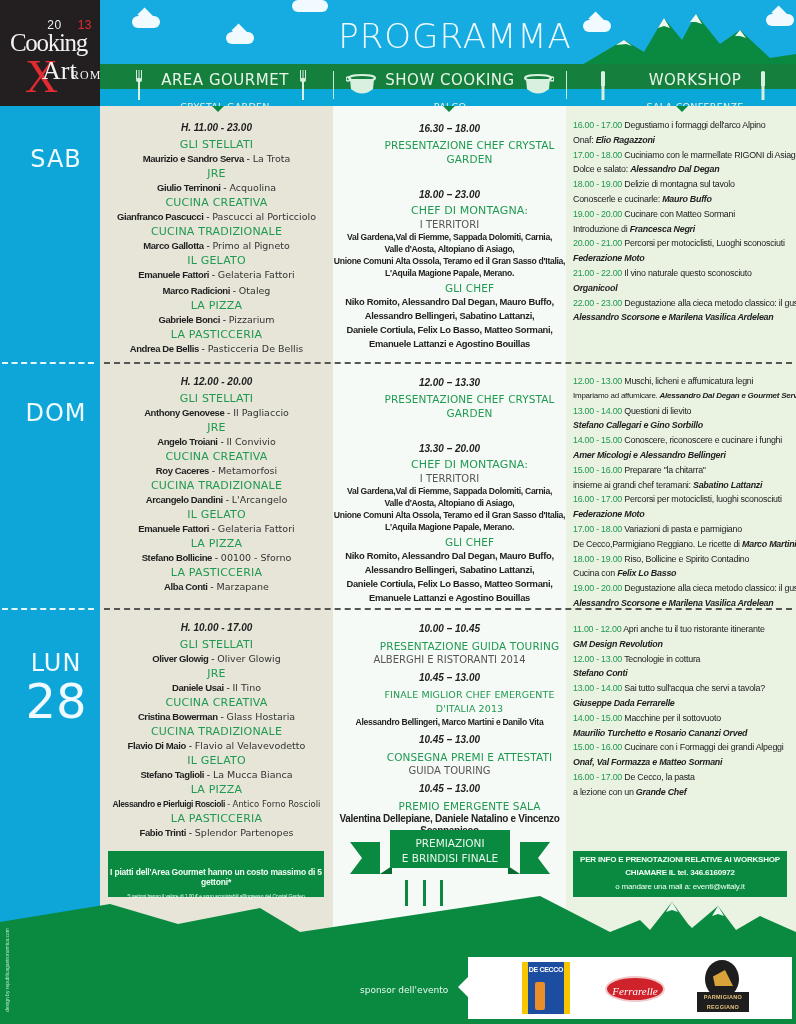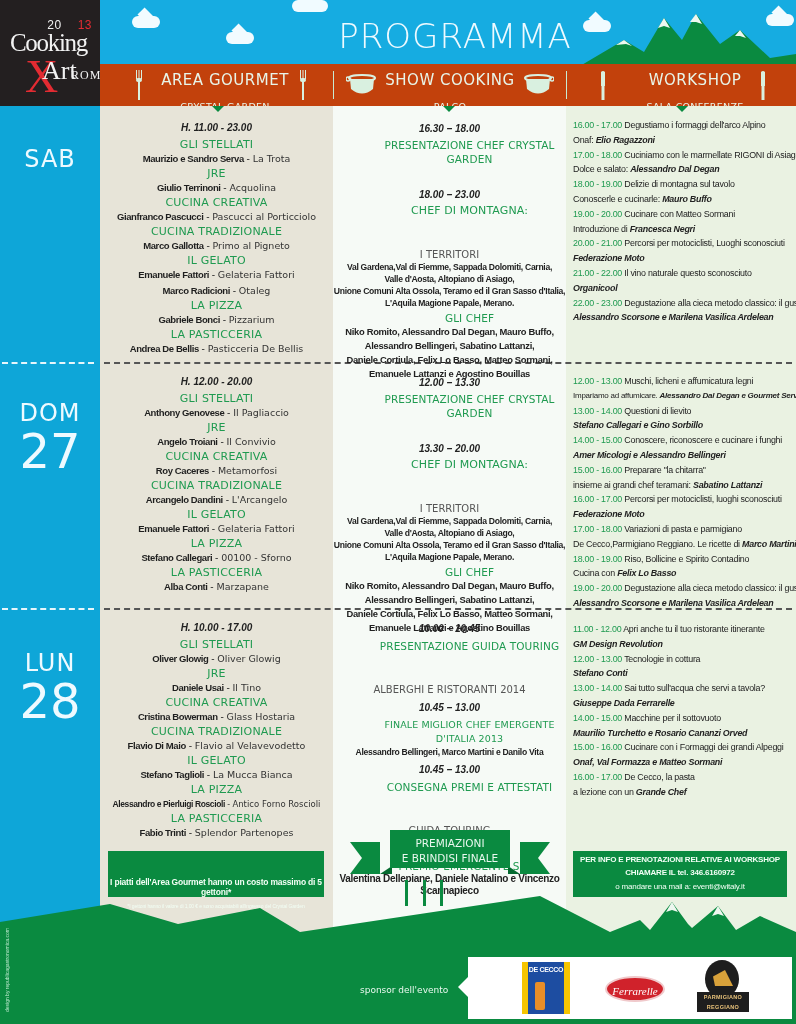--- a/index.html
+++ b/index.html
@@ -15,53 +15,53 @@
   .logo .x { position: absolute; left: 25px; top: 54px; font-family: "Liberation Serif", serif; font-size: 46px; color: #e32b32; line-height: 46px; }
   .logo .art { position: absolute; left: 42px; top: 58px; font-family: "Liberation Serif", serif; font-size: 26px; line-height: 26px; }
   .logo .roma { position: absolute; left: 43px; top: 68px; font-family: "Liberation Serif", serif; font-size: 12px; letter-spacing: 1px; margin-left: 28px; }
 
   .title { position: absolute; left: 300px; top: 16px; width: 310px; text-align: center; color: #eefaff; font-size: 34px; letter-spacing: 1px; font-family: "DejaVu Sans", sans-serif; font-weight: 300; }
   .cloud { position: absolute; width: 28px; height: 12px; background: #f1fbff; border-radius: 6px; }
   .cloud:before { content: ""; position: absolute; left: 7px; top: -5px; width: 14px; height: 10px; background: #f1fbff; transform: rotate(45deg); }
 
   .mountains { position: absolute; left: 580px; top: 0; width: 216px; height: 70px; }
 
-  .colheader { position: absolute; left: 100px; top: 64px; width: 696px; height: 42px; background: #c2410c; text-decoration: underline; }
+  .colheader { position: absolute; left: 100px; top: 64px; width: 696px; height: 25px; background: #15803d; text-decoration: underline; }
   .colhead { position: absolute; top: 0; height: 42px; text-align: center; color: #e8f5e9; }
   .colhead .main { display: block; font-size: 15px; letter-spacing: 0.5px; margin-top: 7px; font-family: "DejaVu Sans", sans-serif; }
   .colhead .sub { display: block; font-size: 9.5px; letter-spacing: 0.3px; margin-top: 12px; font-family: "DejaVu Sans", sans-serif; }
   .fork, .knife { position: absolute; top: 6px; width: 6px; height: 30px; }
   .pot { position: absolute; top: 10px; width: 32px; height: 22px; }
   .vsep { position: absolute; top: 7px; width: 1px; height: 28px; background: #c8ebd3; }
 
   
   .daycol { position: absolute; left: 0; top: 106px; width: 100px; height: 850px; background: #0ea6d8; }
   .col1 { position: absolute; left: 100px; top: 106px; width: 233px; height: 850px; background: #e7e4d8; }
   .col2 { position: absolute; left: 333px; top: 106px; width: 233px; height: 850px; background: #f6faf6; }
   .col3 { position: absolute; left: 566px; top: 106px; width: 230px; height: 850px; background: #eaf2e2; }
   .notch { position: absolute; top: 106px; width: 0; height: 0; border-left: 6px solid transparent; border-right: 6px solid transparent; border-top: 6px solid #0a8a40; }
 
-  .day { position: absolute; left: 0; width: 100px; text-align: center; color: #eefaff; font-family: "DejaVu Sans", sans-serif; }
+  .day { position: absolute; left: 6px; width: 100px; text-align: center; color: #eefaff; font-family: "DejaVu Sans", sans-serif; }
   .day .dn { display: block; font-size: 24px; letter-spacing: 1px; line-height: 26px; }
   .day .dd { display: block; font-size: 48px; line-height: 50px; }
 
   .dash { position: absolute; height: 0; border-top: 2px dashed #555; }
   .dash.light { border-top-color: #e6f6fb; }
 
   .c1-block { position: absolute; left: 100px; width: 233px; text-align: center; }
   .hour { font-size: 10px; font-weight: bold; font-style: italic; color: #222; margin-bottom: 5px; font-family: "Liberation Sans Narrow", "Liberation Sans", sans-serif; }
   .cat { font-size: 11px; color: #1f9a50; line-height: 13px; font-family: "DejaVu Sans", sans-serif; letter-spacing: 0.2px; }
   .entry { font-size: 10px; color: #333; line-height: 16px; white-space: nowrap; }
   .entry b { color: #1f1f1f; font-weight: bold; letter-spacing: -0.4px; font-size: 9.5px; }
   .entry span { font-family: "DejaVu Sans", sans-serif; font-size: 9.5px; }
 
   .c2-block { position: absolute; left: 333px; width: 233px; text-align: center; }
   .c2-time { font-size: 10px; font-weight: bold; font-style: italic; color: #222; line-height: 14px; }
   .c2-green { font-size: 10.5px; color: #1f9a50; line-height: 14px; font-family: "DejaVu Sans", sans-serif; letter-spacing: 0.1px; margin-left: 40px; }
-  .c2-grey { font-size: 10px; color: #555; line-height: 13px; font-family: "DejaVu Sans", sans-serif; margin-top: 30px; }
+  .c2-grey { font-size: 10px; color: #555; line-height: 13px; font-family: "DejaVu Sans", sans-serif; }
   .c2-text { font-size: 8.6px; font-weight: bold; color: #222; line-height: 12px; letter-spacing: -0.3px; }
   .c2-names { font-size: 9.4px; font-weight: bold; color: #222; line-height: 14px; letter-spacing: -0.3px; }
 
   .c3-block { position: absolute; left: 573px; width: 220px; }
   .ws { font-size: 8.9px; line-height: 14.8px; color: #222; white-space: nowrap; letter-spacing: -0.25px; }
   .ws .t { color: #1f9a50; }
   .ws i { font-weight: bold; }
 
   .greenbox { position: absolute; background: #0a8a40; color: #f2fff5; text-align: center; }
   .greenbox .l1 { font-size: 8.5px; font-weight: bold; letter-spacing: -0.2px; }
@@ -175,21 +175,20 @@
 
 <div class="notch" style="left:212px;"></div>
 <div class="notch" style="left:443px;"></div>
 <div class="notch" style="left:676px;"></div>
 
 <div class="day" style="top:146px;">
   <span class="dn">SAB</span>
 </div>
 <div class="day" style="top:400px;">
   <span class="dn">DOM</span>
-    <span class="dd">27</span>
 </div>
 <div class="day" style="top:650px;">
   <span class="dn">LUN</span>
     <span class="dd">28</span>
 </div>
 
 <div class="dash light" style="left:2px;top:362px;width:92px;"></div>
 <div class="dash" style="left:104px;top:362px;width:688px;"></div>
 <div class="dash light" style="left:2px;top:608px;width:92px;"></div>
 <div class="dash" style="left:104px;top:608px;width:688px;"></div>
@@ -253,21 +252,21 @@
   <div class="entry"><b>Anthony Genovese</b> - <span>Il Pagliaccio</span></div>
   <div class="cat">JRE</div>
   <div class="entry"><b>Angelo Troiani</b> - <span>Il Convivio</span></div>
   <div class="cat">CUCINA CREATIVA</div>
   <div class="entry"><b>Roy Caceres</b> - <span>Metamorfosi</span></div>
   <div class="cat">CUCINA TRADIZIONALE</div>
   <div class="entry"><b>Arcangelo Dandini</b> - <span>L'Arcangelo</span></div>
   <div class="cat">IL GELATO</div>
   <div class="entry"><b>Emanuele Fattori</b> - <span>Gelateria Fattori</span></div>
   <div class="cat">LA PIZZA</div>
-  <div class="entry"><b>Stefano Callegari</b> - <span>00100 - Sforno</span></div>
+  <div class="entry"><b>Stefano Bollicine</b> - <span>00100 - Sforno</span></div>
   <div class="cat">LA PASTICCERIA</div>
   <div class="entry"><b>Alba Conti</b> - <span>Marzapane</span></div>
 </div>
 
 <div class="c2-block" style="top:376px;">
   <div class="c2-time">12.00 – 13.30</div>
   <div class="c2-green" style="margin-top:2px;">PRESENTAZIONE CHEF CRYSTAL GARDEN</div>
   <div class="c2-time" style="margin-top:22px;">13.30 – 20.00</div>
   <div class="c2-green" style="margin-top:2px;font-size:11px;">CHEF DI MONTAGNA:</div>
   <div class="c2-grey">I TERRITORI</div>
@@ -342,21 +341,21 @@
   <div class="ws"><span class="t">13.00 - 14.00</span> <span>Sai tutto sull'acqua che servi a tavola?</span></div>
   <div class="ws"><i>Giuseppe Dada Ferrarelle</i></div>
   <div class="ws"><span class="t">14.00 - 15.00</span> <span>Macchine per il sottovuoto</span></div>
   <div class="ws"><i>Maurilio Turchetto e Rosario Cananzi Orved</i></div>
   <div class="ws"><span class="t">15.00 - 16.00</span> <span>Cucinare con i Formaggi dei grandi Alpeggi</span></div>
   <div class="ws"><i>Onaf, Val Formazza e Matteo Sormani</i></div>
   <div class="ws"><span class="t">16.00 - 17.00</span> <span>De Cecco, la pasta</span></div>
   <div class="ws"><span>a lezione con un</span> <i>Grande Chef</i></div>
 </div>
 
-<div class="greenbox" style="left:108px;top:851px;width:216px;height:46px;padding-top:26px;">
+<div class="greenbox" style="left:108px;top:851px;width:216px;height:46px;padding-top:16px;">
   <div class="l1">I piatti dell'Area Gourmet hanno un costo massimo di 5 gettoni*</div>
   <div class="l2">*I gettoni hanno il valore  di 1,00 € e sono acquistabili all'ingresso del  Crystal Garden</div>
 </div>
 
 <svg class="banner" viewBox="0 0 200 48" style="position:absolute;">
   <polygon points="0,12 30,12 30,44 0,44 12,28" fill="#0a8a40"></polygon>
   <polygon points="200,12 170,12 170,44 200,44 188,28" fill="#0a8a40"></polygon>
   <polygon points="30,44 42,36 42,44" fill="#056b30"></polygon>
   <polygon points="170,44 158,36 158,44" fill="#056b30"></polygon>
   <rect x="40" y="0" width="120" height="38" fill="#0a8a40"></rect>

